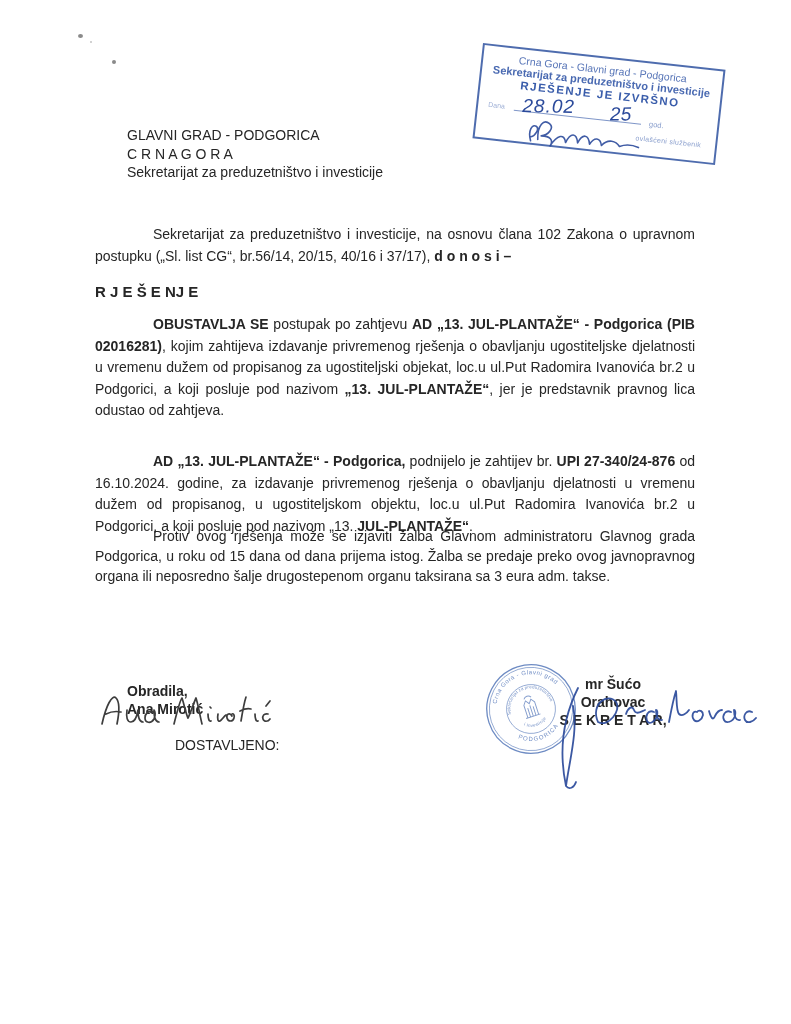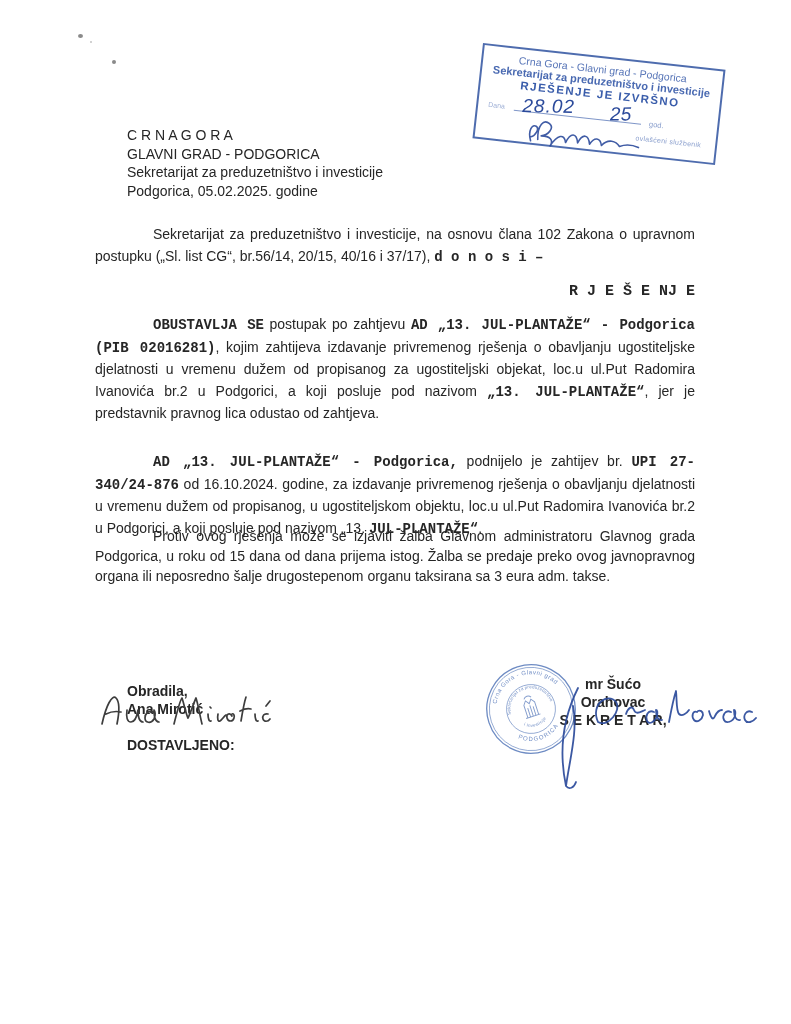--- a/index.html
+++ b/index.html
@@ -2,24 +2,24 @@
 <html><head>
 <meta charset="utf-8">
 <style>
   html,body{margin:0;padding:0;background:#e8e8e8;}
   .page{
     position:relative;width:791px;height:1024px;background:#ffffff;
     font-family:"Liberation Sans", sans-serif;color:#262626;overflow:hidden;
     margin:0 auto;
   }
   .abs{position:absolute;}
-  .b{font-weight:bold;font-family:Liberation Mono, monospace;}
+  .b{font-weight:bold;}
   .body-block{width:600px;font-size:14px;line-height:21.5px;text-align:justify;}
   .body-block p{margin:0;text-indent:58px;}
-  .centered{text-align:right;text-indent:0;}
+  .centered{text-align:left;text-indent:0;}
   
   .header{left:127px;top:126px;font-size:14px;line-height:18.5px;}
   .header div{white-space:nowrap;}
   
   .exec-stamp{
     left:477px;top:56px;width:244px;height:96px;
     border:2.5px solid rgba(47,82,160,0.85);
     transform:rotate(6.3deg);
     color:#3a5dab;text-align:center;box-sizing:border-box;
   }
@@ -33,43 +33,42 @@
     color:#2b4a9b;transform:rotate(-5deg);letter-spacing:1px;white-space:nowrap;}
   .es-hand-year{position:absolute;left:122px;bottom:3px;font-size:19px;font-style:italic;
     color:#2b4a9b;transform:rotate(-7deg);}
   .es-god{position:absolute;left:162px;bottom:3px;font-size:7.5px;opacity:.6;}
   .es-officer-row{position:relative;height:34px;}
   .es-officer-sig{position:absolute;left:48px;top:-8px;}
   .es-officer-label{position:absolute;right:14px;top:4px;font-size:7px;opacity:.6;letter-spacing:.3px;}
   
   .obradila{left:127px;top:656px;font-size:14px;line-height:18px;font-weight:bold;margin-top:26px;}
   .dostavljeno{left:127px;top:736px;font-size:14px;line-height:18px;}
-  .dostavljeno .label{font-weight:bold;margin-bottom:2px;}
+  .dostavljeno .label{font-weight:normal;margin-bottom:2px;margin-left:48px;}
   .dostavljeno ul{list-style:none;margin:0;padding:0;}
   .dostavljeno li{padding-left:43px;position:relative;line-height:18.5px;}
   .dostavljeno li::before{content:"\2022";position:absolute;left:24px;top:0;font-size:15px;}
   .secretary{left:553px;top:675px;font-size:14px;line-height:18px;font-weight:bold;text-align:center;width:120px;}
   .speck{position:absolute;background:#8a8a8a;border-radius:50%;}
   svg{display:block;}
   .no-select{pointer-events:none;}
 </style>
 </head>
 <body>
 
 <div class="page">
 
   <div class="speck abs" style="left:78px;top:34px;width:5px;height:4px;"></div>
   <div class="speck abs" style="left:90px;top:41px;width:2px;height:2px;opacity:.5;"></div>
   <div class="speck abs" style="left:112px;top:60px;width:4px;height:4px;"></div>
 
   <div class="abs header">
+    <div>GLAVNI GRAD - PODGORICA</div>
     <div>C R N A   G O R A</div>
-    <div>GLAVNI GRAD - PODGORICA</div>
     <div>Sekretarijat za preduzetništvo i investicije</div>
-    <div>Podgorica, 05.02.2025. godine</div>
   </div>
 
   <div class="abs exec-stamp">
     <div class="es-l1">Crna Gora - Glavni grad - Podgorica</div>
     <div class="es-l2">Sekretarijat za preduzetništvo i investicije</div>
     <div class="es-l3">RJEŠENJE JE IZVRŠNO</div>
     <div class="es-date-row">
       <span class="es-dana">Dana</span>
       <span class="es-line"></span>
       <span class="es-hand-date">28.02</span>

